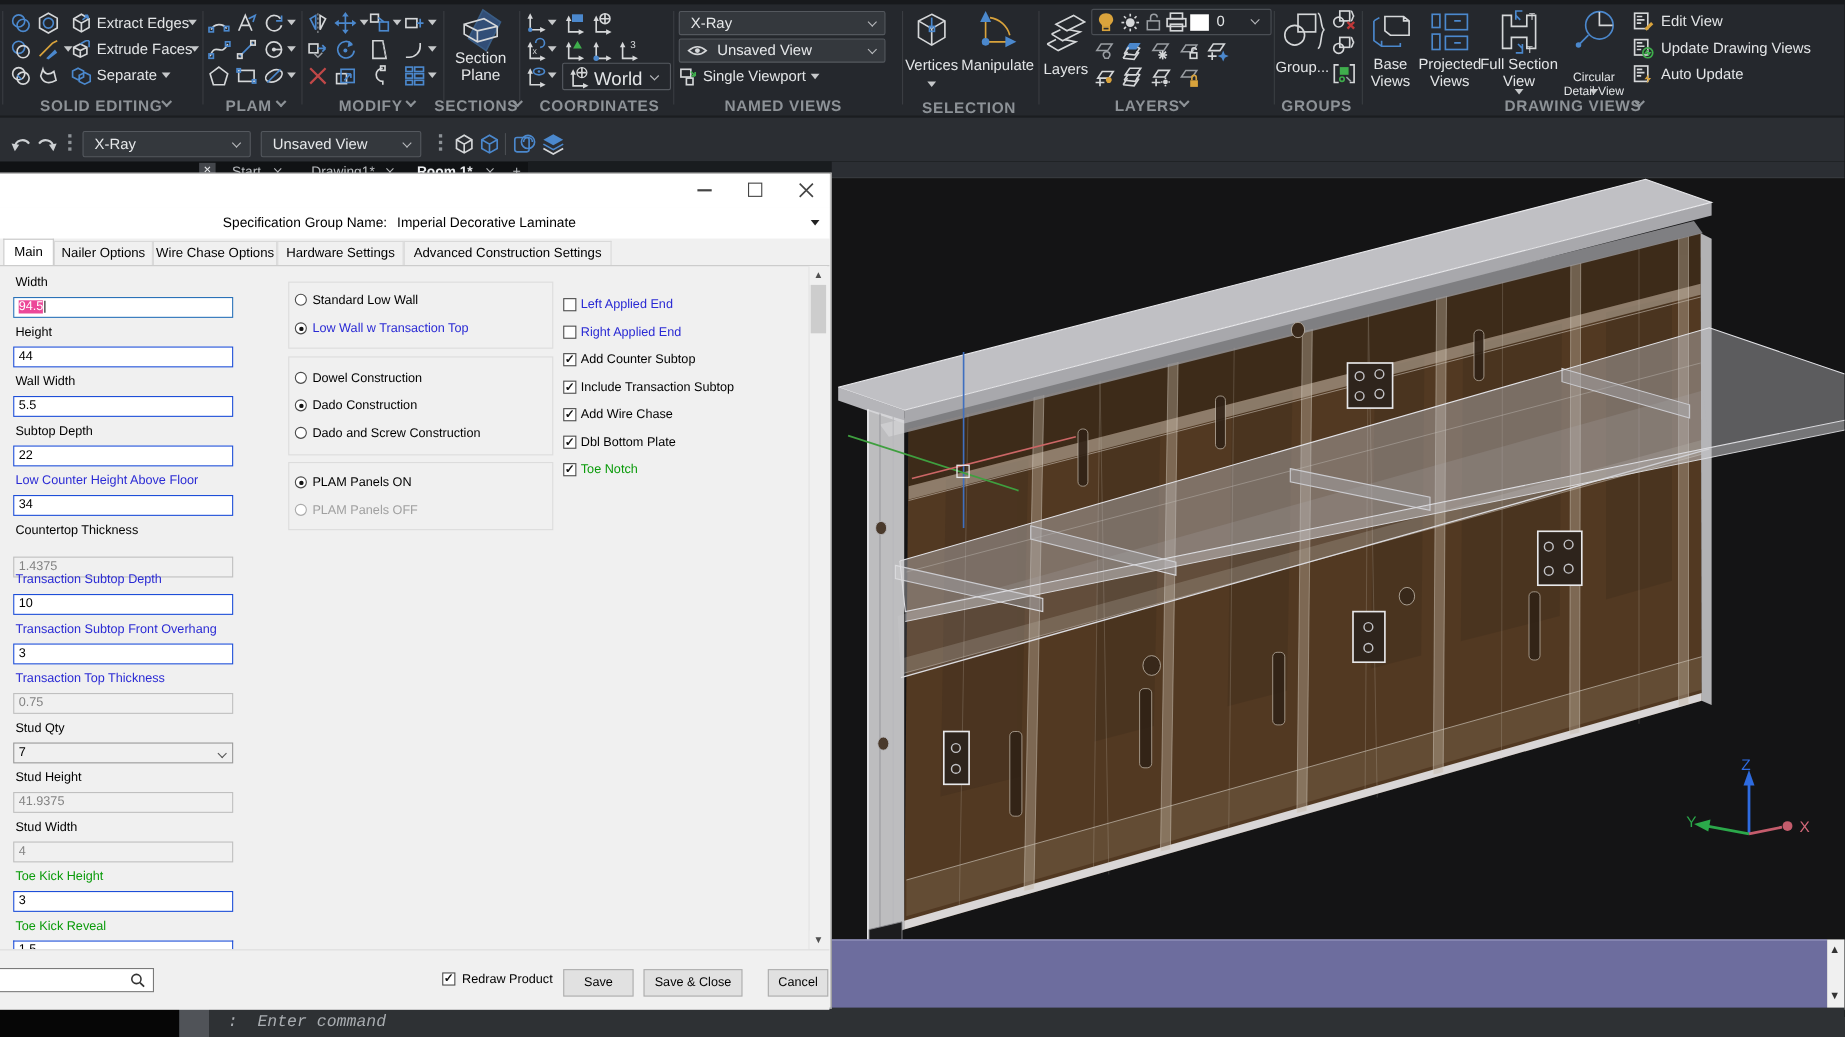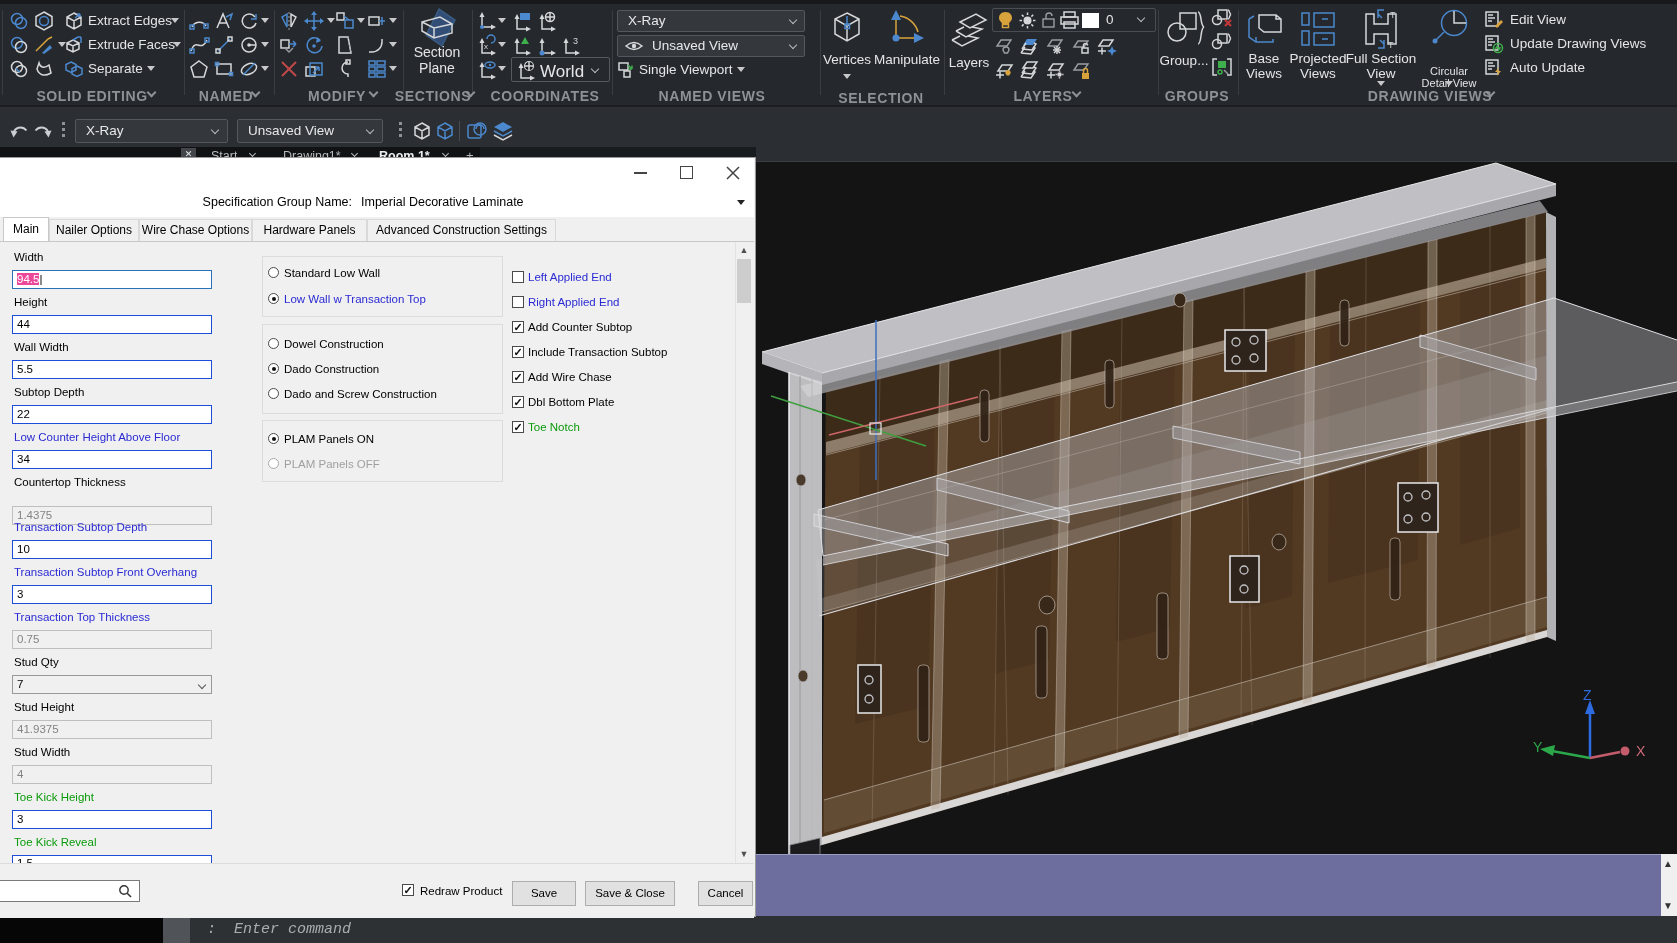--- a/index.html
+++ b/index.html
@@ -133,21 +133,21 @@
 <svg class="ab" style="left:214px;top:59px" width="20" height="20">
         <rect x="3" y="5" width="14" height="10" class="w"></rect>
         <rect x="1.5" y="3.5" width="3" height="3" class="b"></rect>
         <rect x="15.5" y="13.5" width="3" height="3" class="b"></rect>
       </svg>
 <svg class="ab" style="left:239px;top:59px" width="20" height="20">
         <ellipse cx="10" cy="10" rx="8" ry="5" transform="rotate(-25 10 10)" class="w"></ellipse>
         <line x1="4" y1="16" x2="16" y2="4" class="b"></line>
       </svg>
       <div class="dd" style="left:261px;top:66px"></div>
-<div class="gl" style="left:226px;top:88px;transform:translateX(-50%)">NAMED</div>
+<div class="gl" style="left:226px;top:88px;transform:translateX(-50%)">PLAM</div>
       <div class="chv" style="left:252px;top:89px"></div>
 
 <svg class="ab" style="left:279px;top:11px" width="20" height="20">
         <path d="M8,16 L3,6 L8,3 Z" class="b"></path>
         <path d="M12,16 L17,6 L12,3 Z" class="w"></path>
         <line x1="10" y1="1" x2="10" y2="19" stroke="#9a9ea3" stroke-width="1" stroke-dasharray="2,2"></line>
       </svg>
 <svg class="ab" style="left:304px;top:11px" width="20" height="20">
         <path d="M10,2 L10,18 M2,10 L18,10" class="b"></path>
         <path d="M10,0 L7,4 L13,4 Z M10,20 L7,16 L13,16 Z M0,10 L4,7 L4,13 Z M20,10 L16,7 L16,13 Z" class="bf"></path>
@@ -701,21 +701,21 @@
 
  <div class="ab" style="left:0;top:31px;width:754px;height:28px;background:#fff"></div>
  <div class="lbl" style="left:150px;width:202px;text-align:right;top:37px;font-size:12.5px">Specification Group Name:</div>
  <div class="lbl" style="left:361px;top:37px;font-size:12.5px">Imperial Decorative Laminate</div>
  <div class="ab" style="left:737px;top:42px;width:0;height:0;border-left:4px solid transparent;border-right:4px solid transparent;border-top:5px solid #222"></div>
 
  <div class="ab" style="left:0;top:59px;width:754px;height:24px;background:#f0f0f0"></div>
  <div class="ab" style="left:3px;top:59px;width:46px;height:24px;background:#fff;border:1px solid #c8c8c8;border-bottom:none;font-size:12px;text-align:center;line-height:23px">Main</div>
  <div class="ab" style="left:49px;top:61px;width:90px;height:22px;border:1px solid #d9d9d9;border-bottom:none;font-size:12px;text-align:center;line-height:21px">Nailer Options</div>
  <div class="ab" style="left:139px;top:61px;width:113px;height:22px;border:1px solid #d9d9d9;border-bottom:none;font-size:12px;text-align:center;line-height:21px">Wire Chase Options</div>
- <div class="ab" style="left:252px;top:61px;width:115px;height:22px;border:1px solid #d9d9d9;border-bottom:none;font-size:12px;text-align:center;line-height:21px">Hardware Panels</div>
+ <div class="ab" style="left:252px;top:61px;width:115px;height:22px;border:1px solid #d9d9d9;border-bottom:none;font-size:12px;text-align:center;line-height:21px">Hardware Settings</div>
  <div class="ab" style="left:367px;top:61px;width:189px;height:22px;border:1px solid #d9d9d9;border-bottom:none;font-size:12px;text-align:center;line-height:21px">Advanced Construction Settings</div>
 
  <div class="ab" style="left:0;top:83px;width:754px;height:622px;border-top:1px solid #c8c8c8"></div>
 
  <div class="ab" style="left:735px;top:84px;width:17px;height:621px;background:#f0f0f0;border-left:1px solid #e2e2e2"></div>
  <div class="ab" style="left:736px;top:84px;width:16px;height:17px;background:#f0f0f0;color:#505050;font-size:9px;text-align:center;line-height:17px">▲</div>
  <div class="ab" style="left:736px;top:688px;width:16px;height:17px;background:#f0f0f0;color:#505050;font-size:9px;text-align:center;line-height:17px">▼</div>
  <div class="ab" style="left:737px;top:101px;width:14px;height:44px;background:#cdcdcd"></div>
  <div class="lbl" style="left:14px;top:93px">Width</div>
  <div class="inp" style="top:112px;border:1px solid #2a72b8"><span style="background:#ec4899;color:#fff">94.5</span><span style="color:#000">|</span></div>

